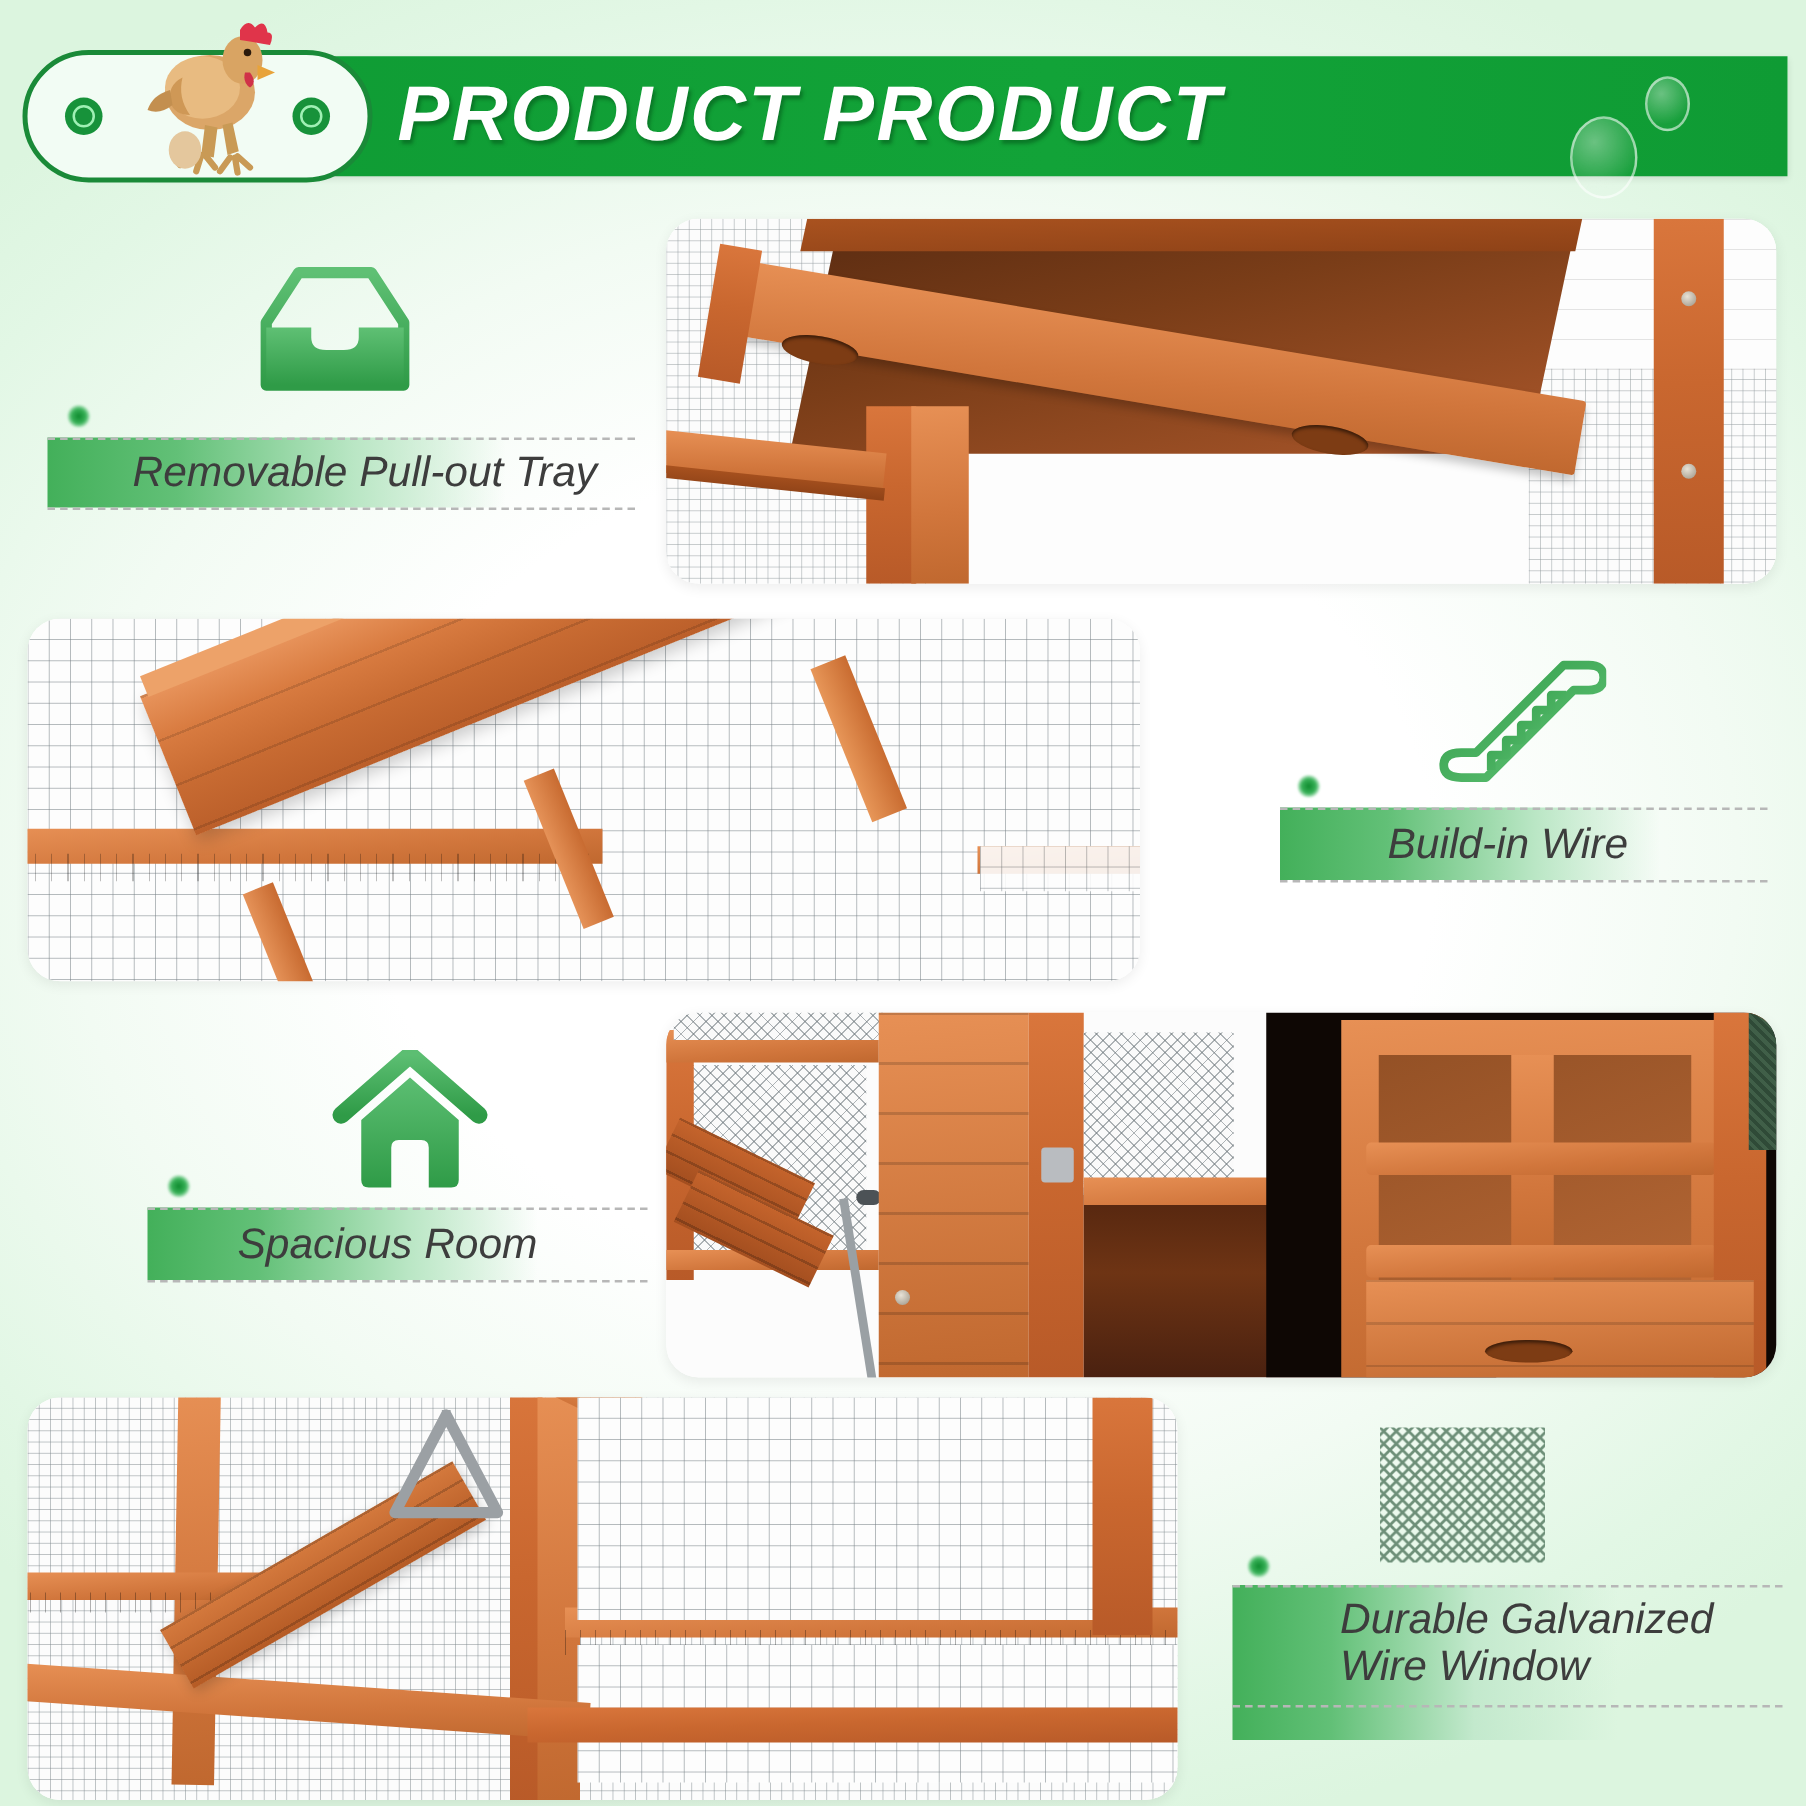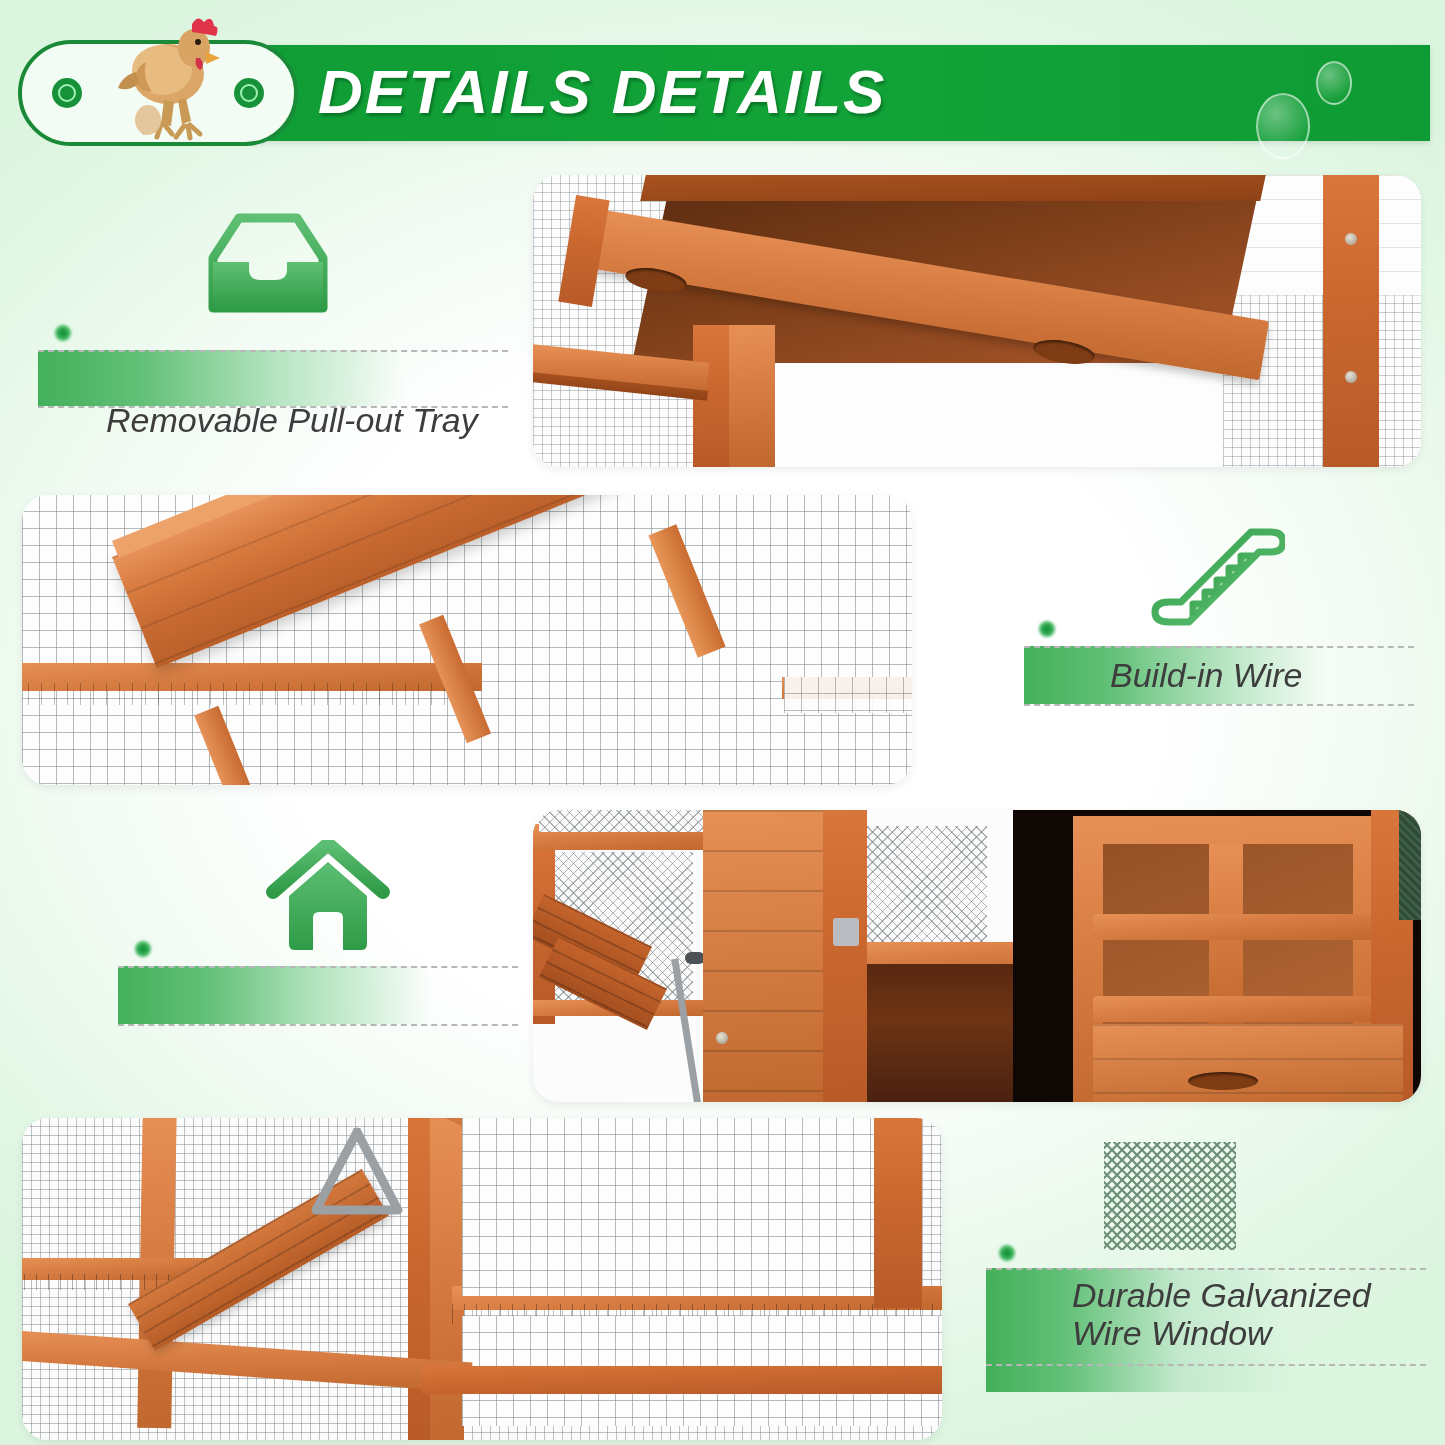--- a/index.html
+++ b/index.html
@@ -96,21 +96,21 @@
   .felt{background:repeating-linear-gradient(45deg,#2f4a37 0 3px,#405f48 3px 6px);}
 </style>
 </head>
 <body>
 
 <div class="header">
   <div class="header-bar">
     <div class="bubble b1"></div>
     <div class="bubble b2"></div>
   </div>
-  <div class="header-title">DETAILS DETAILS</div>
+  <div class="header-title">PRODUCT PRODUCT</div>
 
   <div class="capsule">
     <div class="rivet r1"></div>
     <div class="rivet r2"></div>
   </div>
 
   <svg class="hen" viewBox="0 0 128 140">
     <ellipse cx="62" cy="72" rx="36" ry="30" fill="#dba668"></ellipse>
     <ellipse cx="56" cy="68" rx="30" ry="25" fill="#e8bb81"></ellipse>
     <path d="M40 60 q-12 6 -10 20 q4 10 16 10 q-10 -14 -6 -30z" fill="#cf9856"></path>
@@ -172,21 +172,21 @@
       </linearGradient>
     </defs>
     <path d="M34 6 L92 6 L118 46 L118 96 L8 96 L8 46 Z" fill="none" stroke="url(#g1)" stroke-width="9" stroke-linejoin="round"></path>
     <path d="M8 50 L44 50 L44 58 Q44 68 56 68 L70 68 Q82 68 82 58 L82 50 L118 50 L118 96 L8 96 Z" fill="url(#g1)"></path>
   </svg>
   <div class="dot" style="left:26px;top:112px;"></div>
   <div class="label-wrap" style="left:10px;top:138px;width:470px;height:56px;">
     <div class="label-bar"></div>
     <div class="dashline" style="top:0;"></div>
     <div class="dashline" style="top:56px;"></div>
-    <div class="label-text" style="left:68px;top:9px;font-size:34px;margin-top:42px;">Removable Pull-out Tray</div>
+    <div class="label-text" style="left:68px;top:9px;font-size:34px;">Removable Pull-out Tray</div>
   </div>
 </div>
 
 <div class="panel" style="left:22px;top:495px;width:890px;height:290px;">
   <div class="ph">
     <div class="mesh" style="position:absolute;inset:0;"></div>
 
     <div class="wood-l" style="position:absolute;left:-20px;top:168px;width:480px;height:28px;"></div>
     <div class="wood-d" style="position:absolute;left:-20px;top:188px;width:480px;height:22px;
          background-image:repeating-linear-gradient(90deg,rgba(0,0,0,.25) 0 1px,rgba(0,0,0,0) 1px 13px);"></div>
@@ -296,20 +296,21 @@
     <path d="M10 52 L65 4 L120 52" fill="none" stroke="url(#g3)" stroke-width="14" stroke-linecap="round" stroke-linejoin="round"></path>
     <path d="M94 16 v18" stroke="url(#g3)" stroke-width="14" stroke-linecap="round"></path>
     <path d="M26 56 L65 22 L104 56 L104 104 Q104 110 98 110 L80 110 L80 78 Q80 72 74 72
              L56 72 Q50 72 50 78 L50 110 L32 110 Q26 110 26 104 Z" fill="url(#g3)"></path>
   </svg>
   <div class="dot" style="left:16px;top:100px;"></div>
   <div class="label-wrap" style="left:0px;top:126px;width:400px;height:58px;">
     <div class="label-bar"></div>
     <div class="dashline" style="top:0;"></div>
     <div class="dashline" style="top:58px;"></div>
+    <div class="label-text" style="left:72px;top:10px;font-size:34px;">Spacious Room</div>
   </div>
 </div>
 
 <div class="panel" style="left:22px;top:1118px;width:920px;height:322px;">
   <div class="ph">
     <div class="mesh-fine" style="position:absolute;inset:0;"></div>
 
     <div class="wood-l" style="position:absolute;left:118px;top:-10px;width:34px;height:320px;transform:rotate(1deg);"></div>
     <div class="wood" style="position:absolute;left:386px;top:-10px;width:26px;height:340px;"></div>
     <div class="wood-l" style="position:absolute;left:408px;top:-10px;width:34px;height:340px;"></div>

